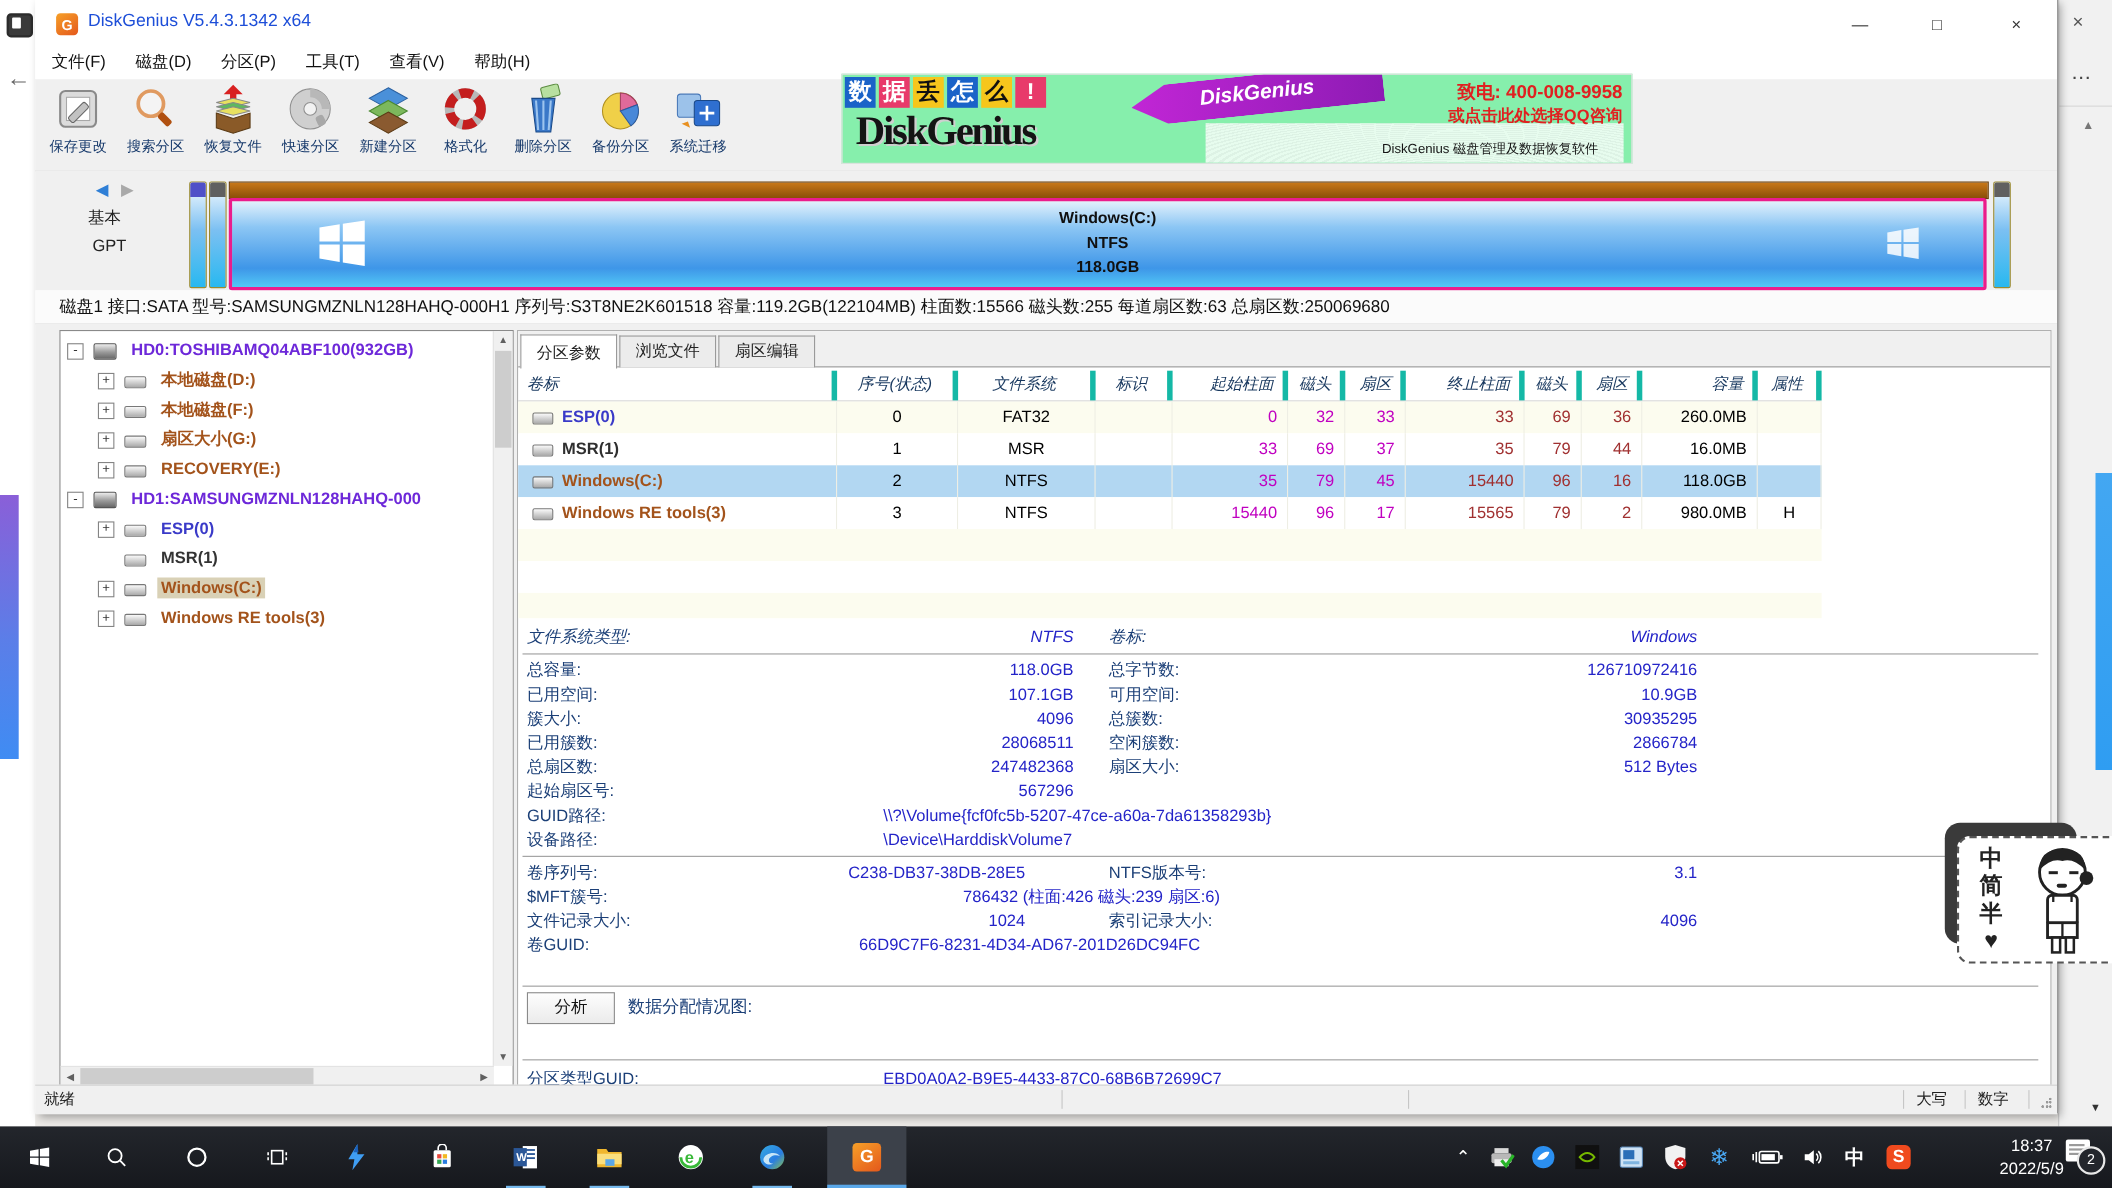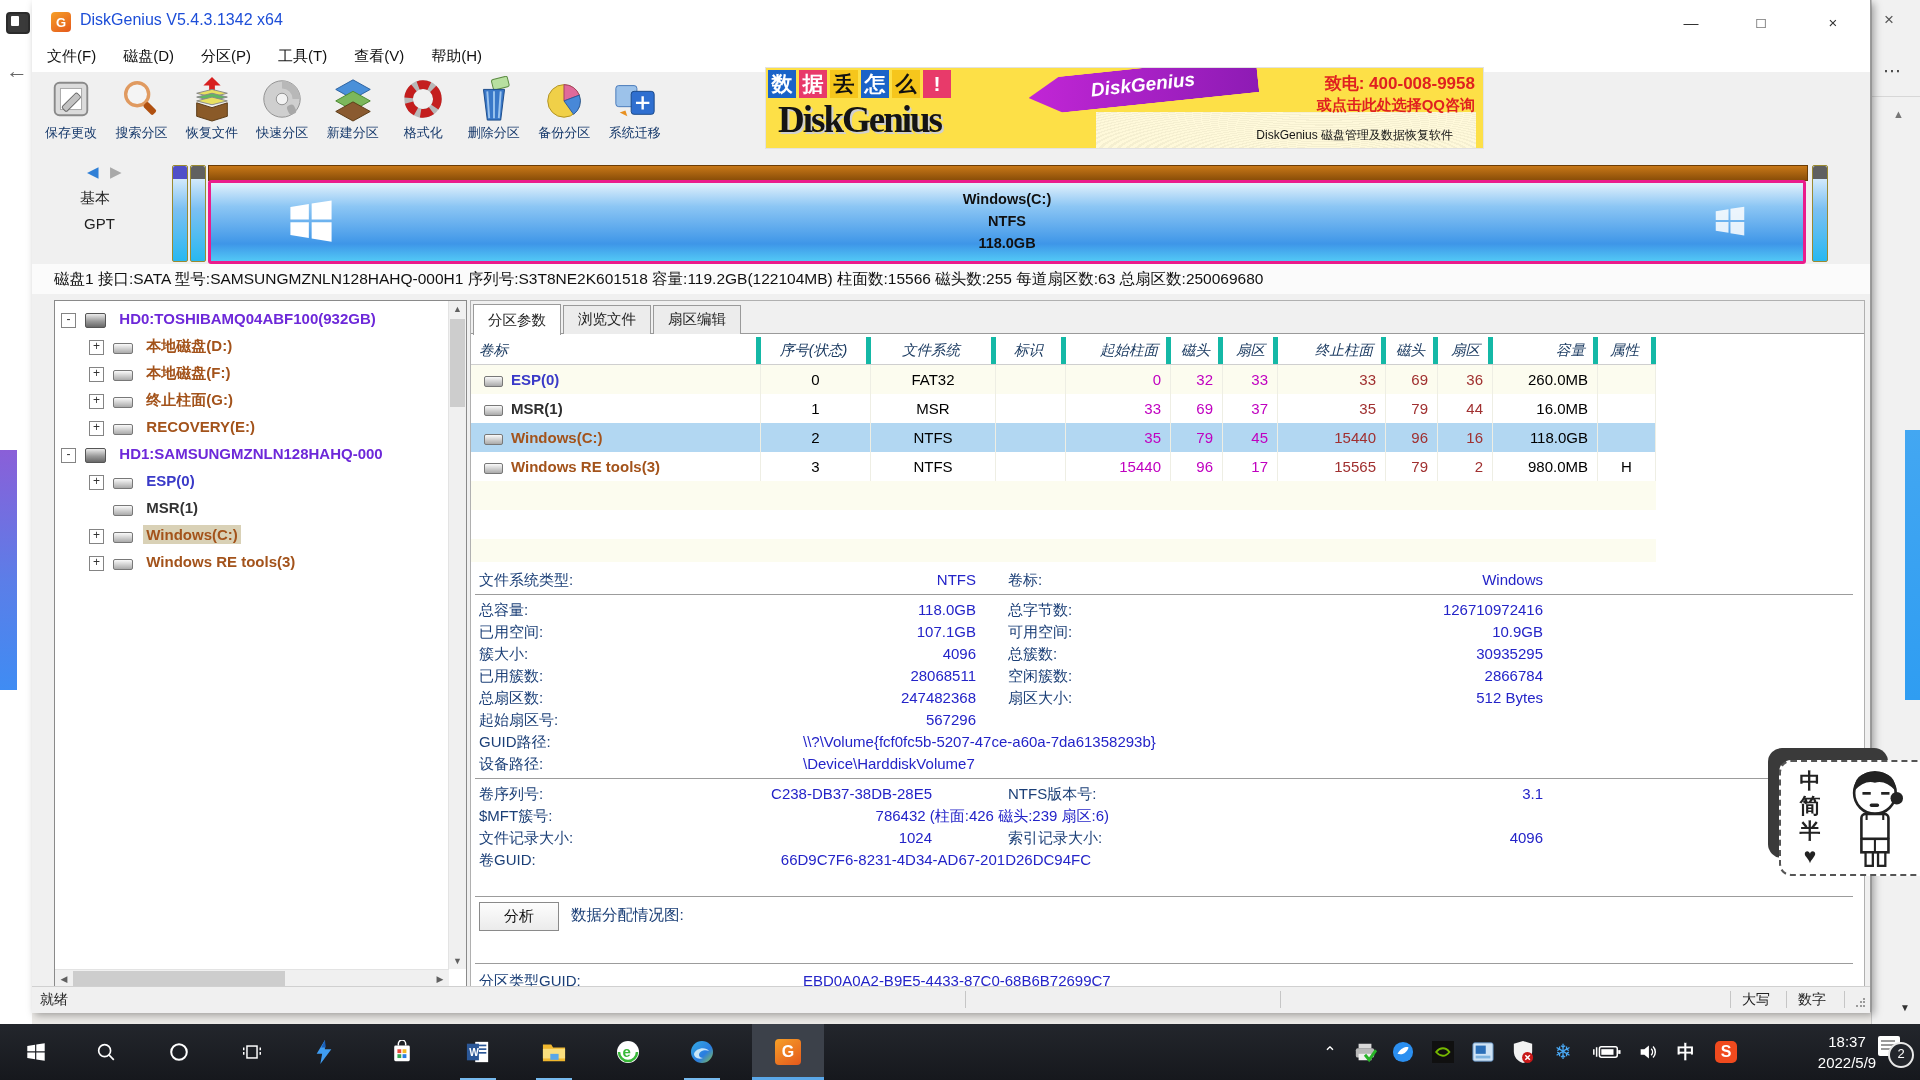--- a/index.html
+++ b/index.html
@@ -32,21 +32,21 @@
   
   .menubar{left:0;top:44px;width:100%;height:28px;background:#fff;}
   .menubar span{display:inline-block;padding:3px 12px;margin-left:3px;font-size:15px;color:#111;}
   
   .toolbar{left:0;top:72px;width:100%;height:83px;background:#f0f0f0;border-bottom:1px solid #d8d8d8;}
   .tbtn{display:inline-block;width:66px;height:78px;text-align:center;vertical-align:top;padding-top:2px;}
   .tbtn .ticon{display:block;height:48px;margin:0 auto;}
   .tbtn .tlab{display:block;font-size:13px;color:#16396b;margin-top:0px;}
   .tbar-row{left:6px;top:2px;}
   
-  .banner{left:733px;top:67px;width:717px;height:80px;background:#fde047;border:1px solid #e2e2e2;overflow:hidden;}
+  .banner{left:733px;top:67px;width:717px;height:80px;background:#86efac;border:1px solid #e2e2e2;overflow:hidden;}
   .tile{display:inline-block;text-align:center;font-weight:bold;vertical-align:top;}
   .tile-blue{background:#1a63c8;color:#fff;} .tile-blue2{background:#1a63c8;color:#fff;}
   .tile-pink{background:#e83a6a;color:#fff;} .tile-yellow{background:#f6c61c;color:#111;}
   .banner-logo{left:12px;top:30px;font-family:"Liberation Serif","DejaVu Serif",serif;font-weight:bold;
                font-size:37px;color:#141414;letter-spacing:-2px;text-shadow:2px 2px 0 #cfcfcf;}
   .ribbon{left:262px;top:0px;width:230px;height:36px;background:linear-gradient(100deg,#c226d6,#8d1bb4);
           transform:rotate(-6deg);clip-path:polygon(0 50%,14% 0,100% 0,100% 100%,14% 100%);
           color:#fff;font-style:italic;font-weight:bold;font-size:19px;line-height:34px;text-align:center;}
   .ad-phone{right:8px;top:4px;font-size:17px;font-weight:bold;color:#e02020;}
   .ad-qq{right:8px;top:28px;font-size:15px;font-weight:bold;color:#e02020;}
@@ -341,21 +341,21 @@
           <span class="tlabel t-vol">本地磁盘(D:)</span>
         </div>
         <div class="trow lvl1">
           <span class="exp">+</span>
           <span class="ticon-tree i-vol"></span>
           <span class="tlabel t-vol">本地磁盘(F:)</span>
         </div>
         <div class="trow lvl1">
           <span class="exp">+</span>
           <span class="ticon-tree i-vol"></span>
-          <span class="tlabel t-vol">终止柱面(G:)</span>
+          <span class="tlabel t-vol">扇区大小(G:)</span>
         </div>
         <div class="trow lvl1">
           <span class="exp">+</span>
           <span class="ticon-tree i-vol"></span>
           <span class="tlabel t-vol">RECOVERY(E:)</span>
         </div>
         <div class="trow lvl0">
           <span class="exp">-</span>
           <span class="ticon-tree i-disk"></span>
           <span class="tlabel t-hd">HD1:SAMSUNGMZNLN128HAHQ-000</span>
@@ -471,21 +471,21 @@
             <span class="cell t-r c-end">2</span>
             <span class="cell t-r">980.0MB</span>
             <span class="cell t-c">H</span>
           </div>
         </div>
       <div class="stripe r-cream"></div>
       <div class="stripe r-white"></div>
       <div class="stripe r-cream" style="height:23px;"></div>
     </div>
 
-    <div class="dsec" style="top:268px;">
+    <div class="dsec" style="top:268px;font-style:italic;">
 
     <div class="drow">
           <span class="dl l1">文件系统类型:</span>
           <span class="dv v1">NTFS</span>
           <span class="dl l2">卷标:</span>
           <span class="dv v2">Windows</span>
         </div>
       </div>
     <div class="dsep" style="top:293px;"></div>
     <div class="dsec" style="top:298px;">

